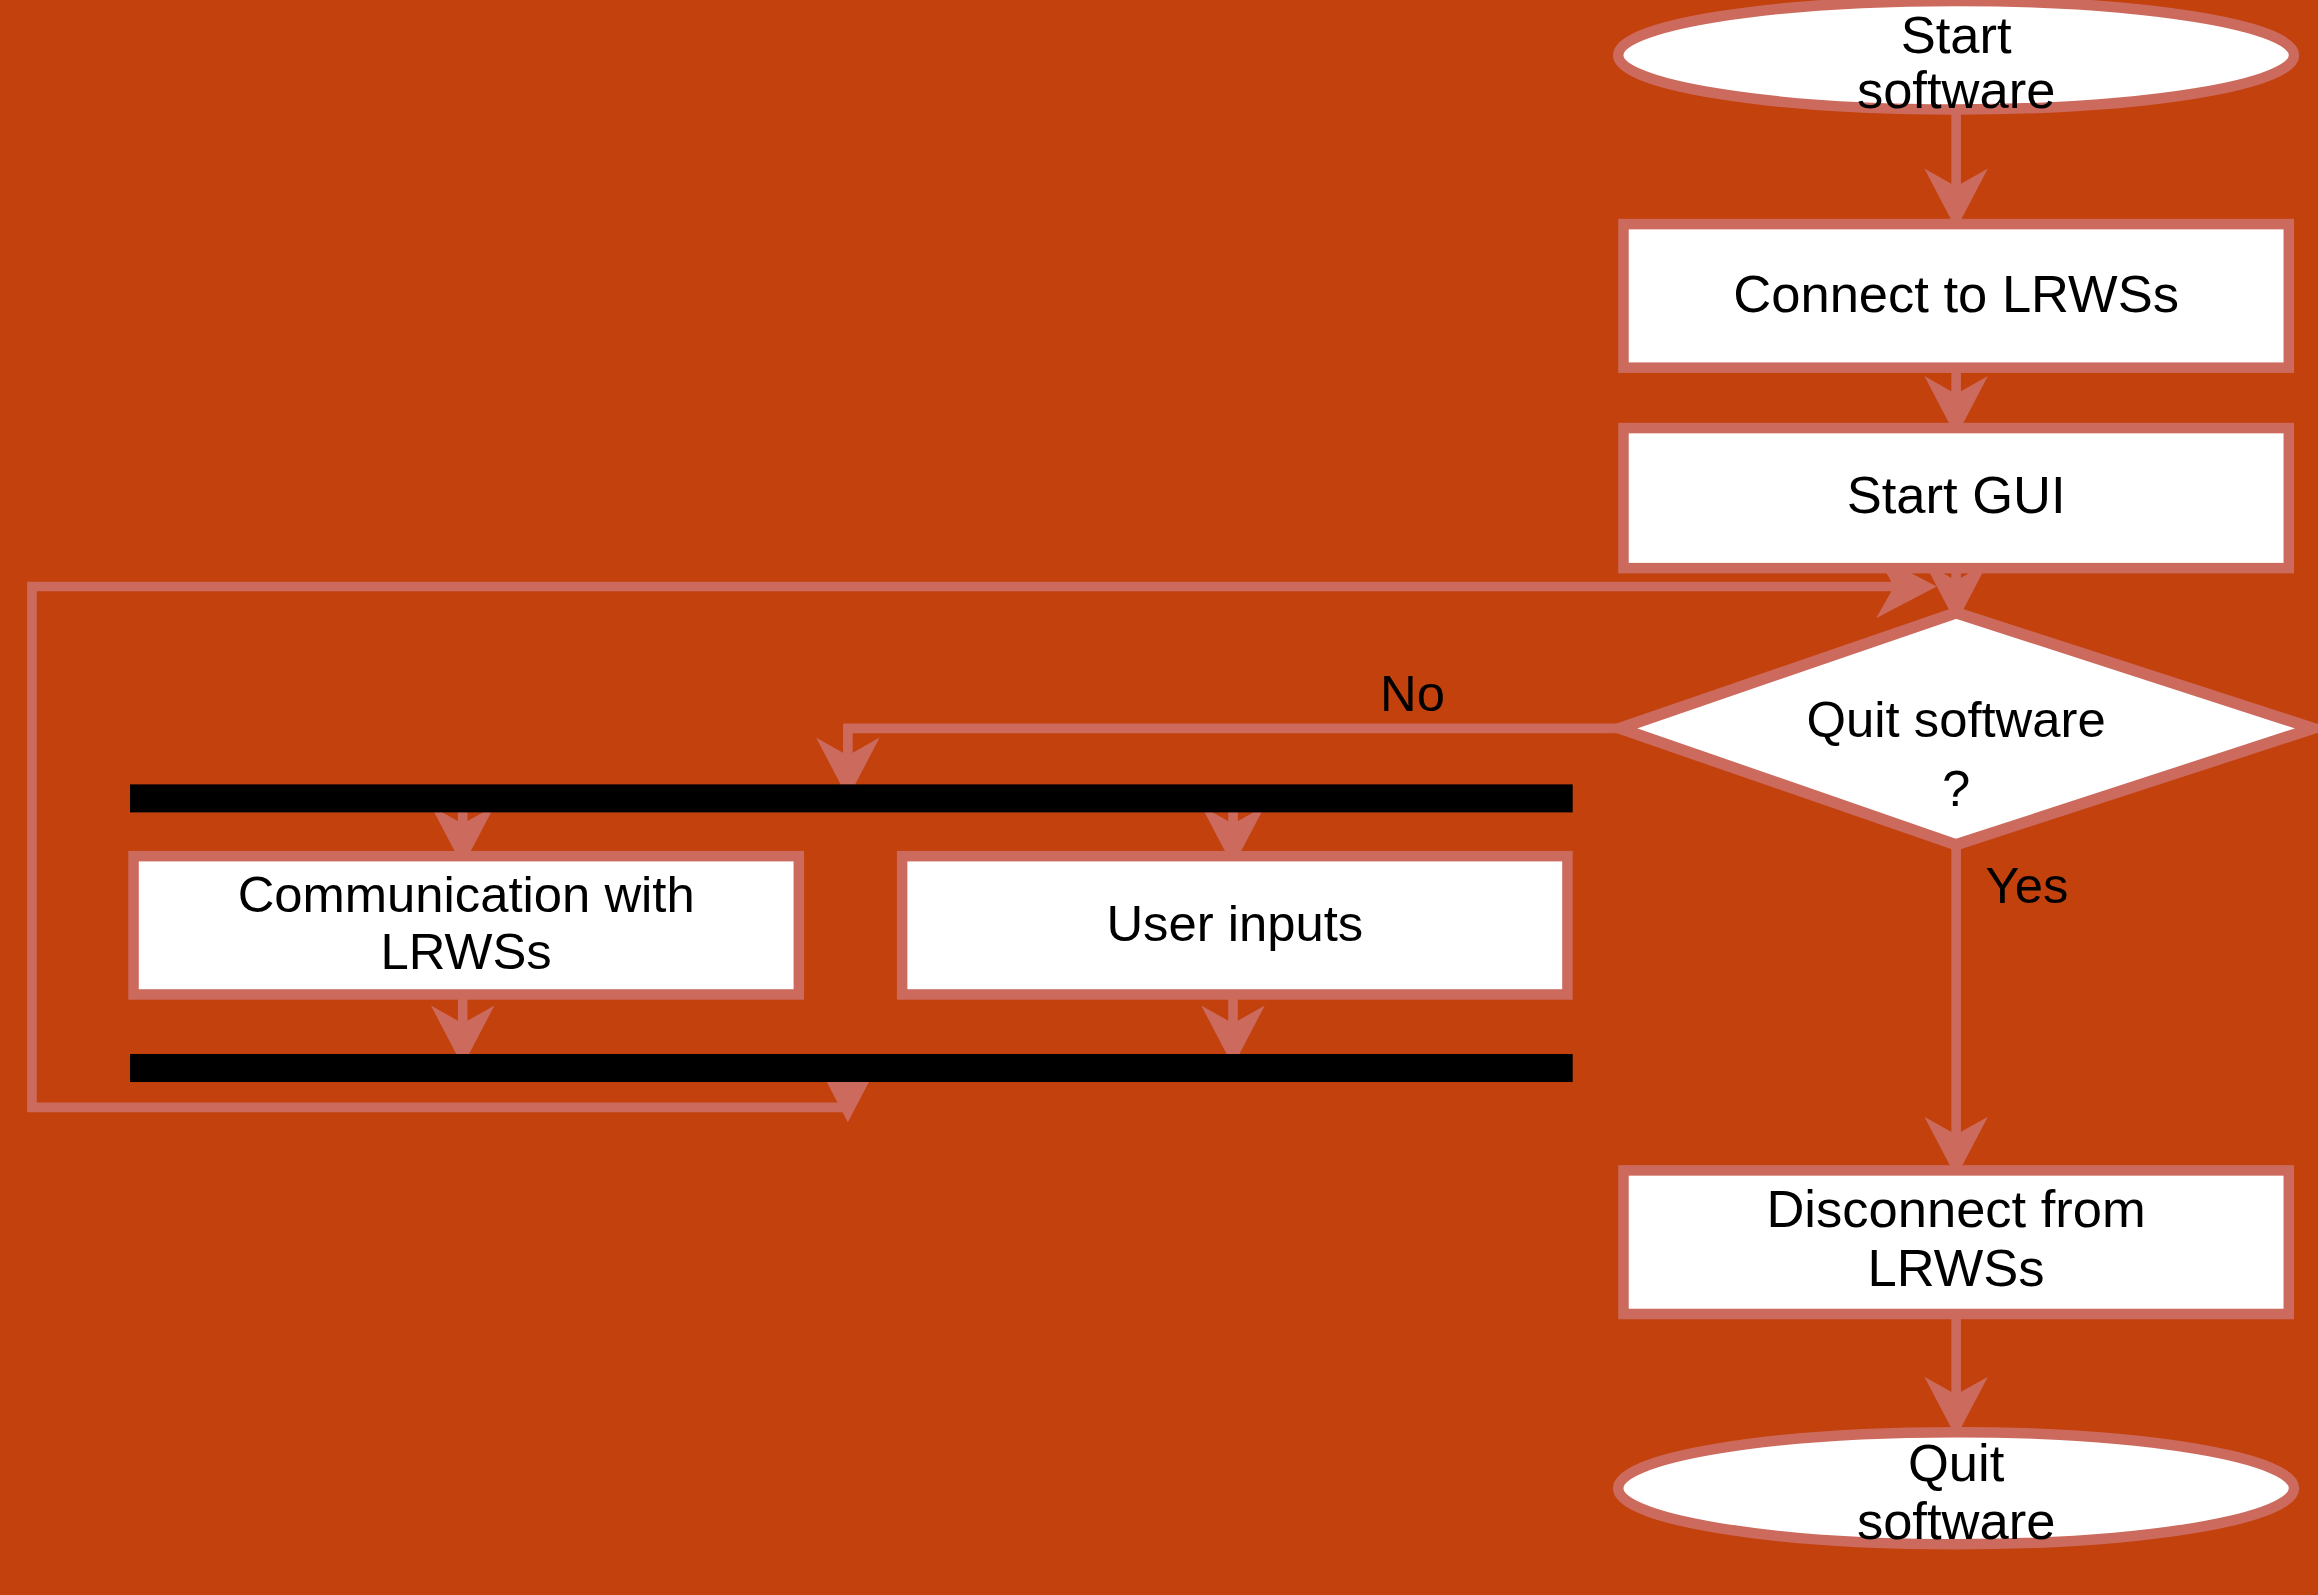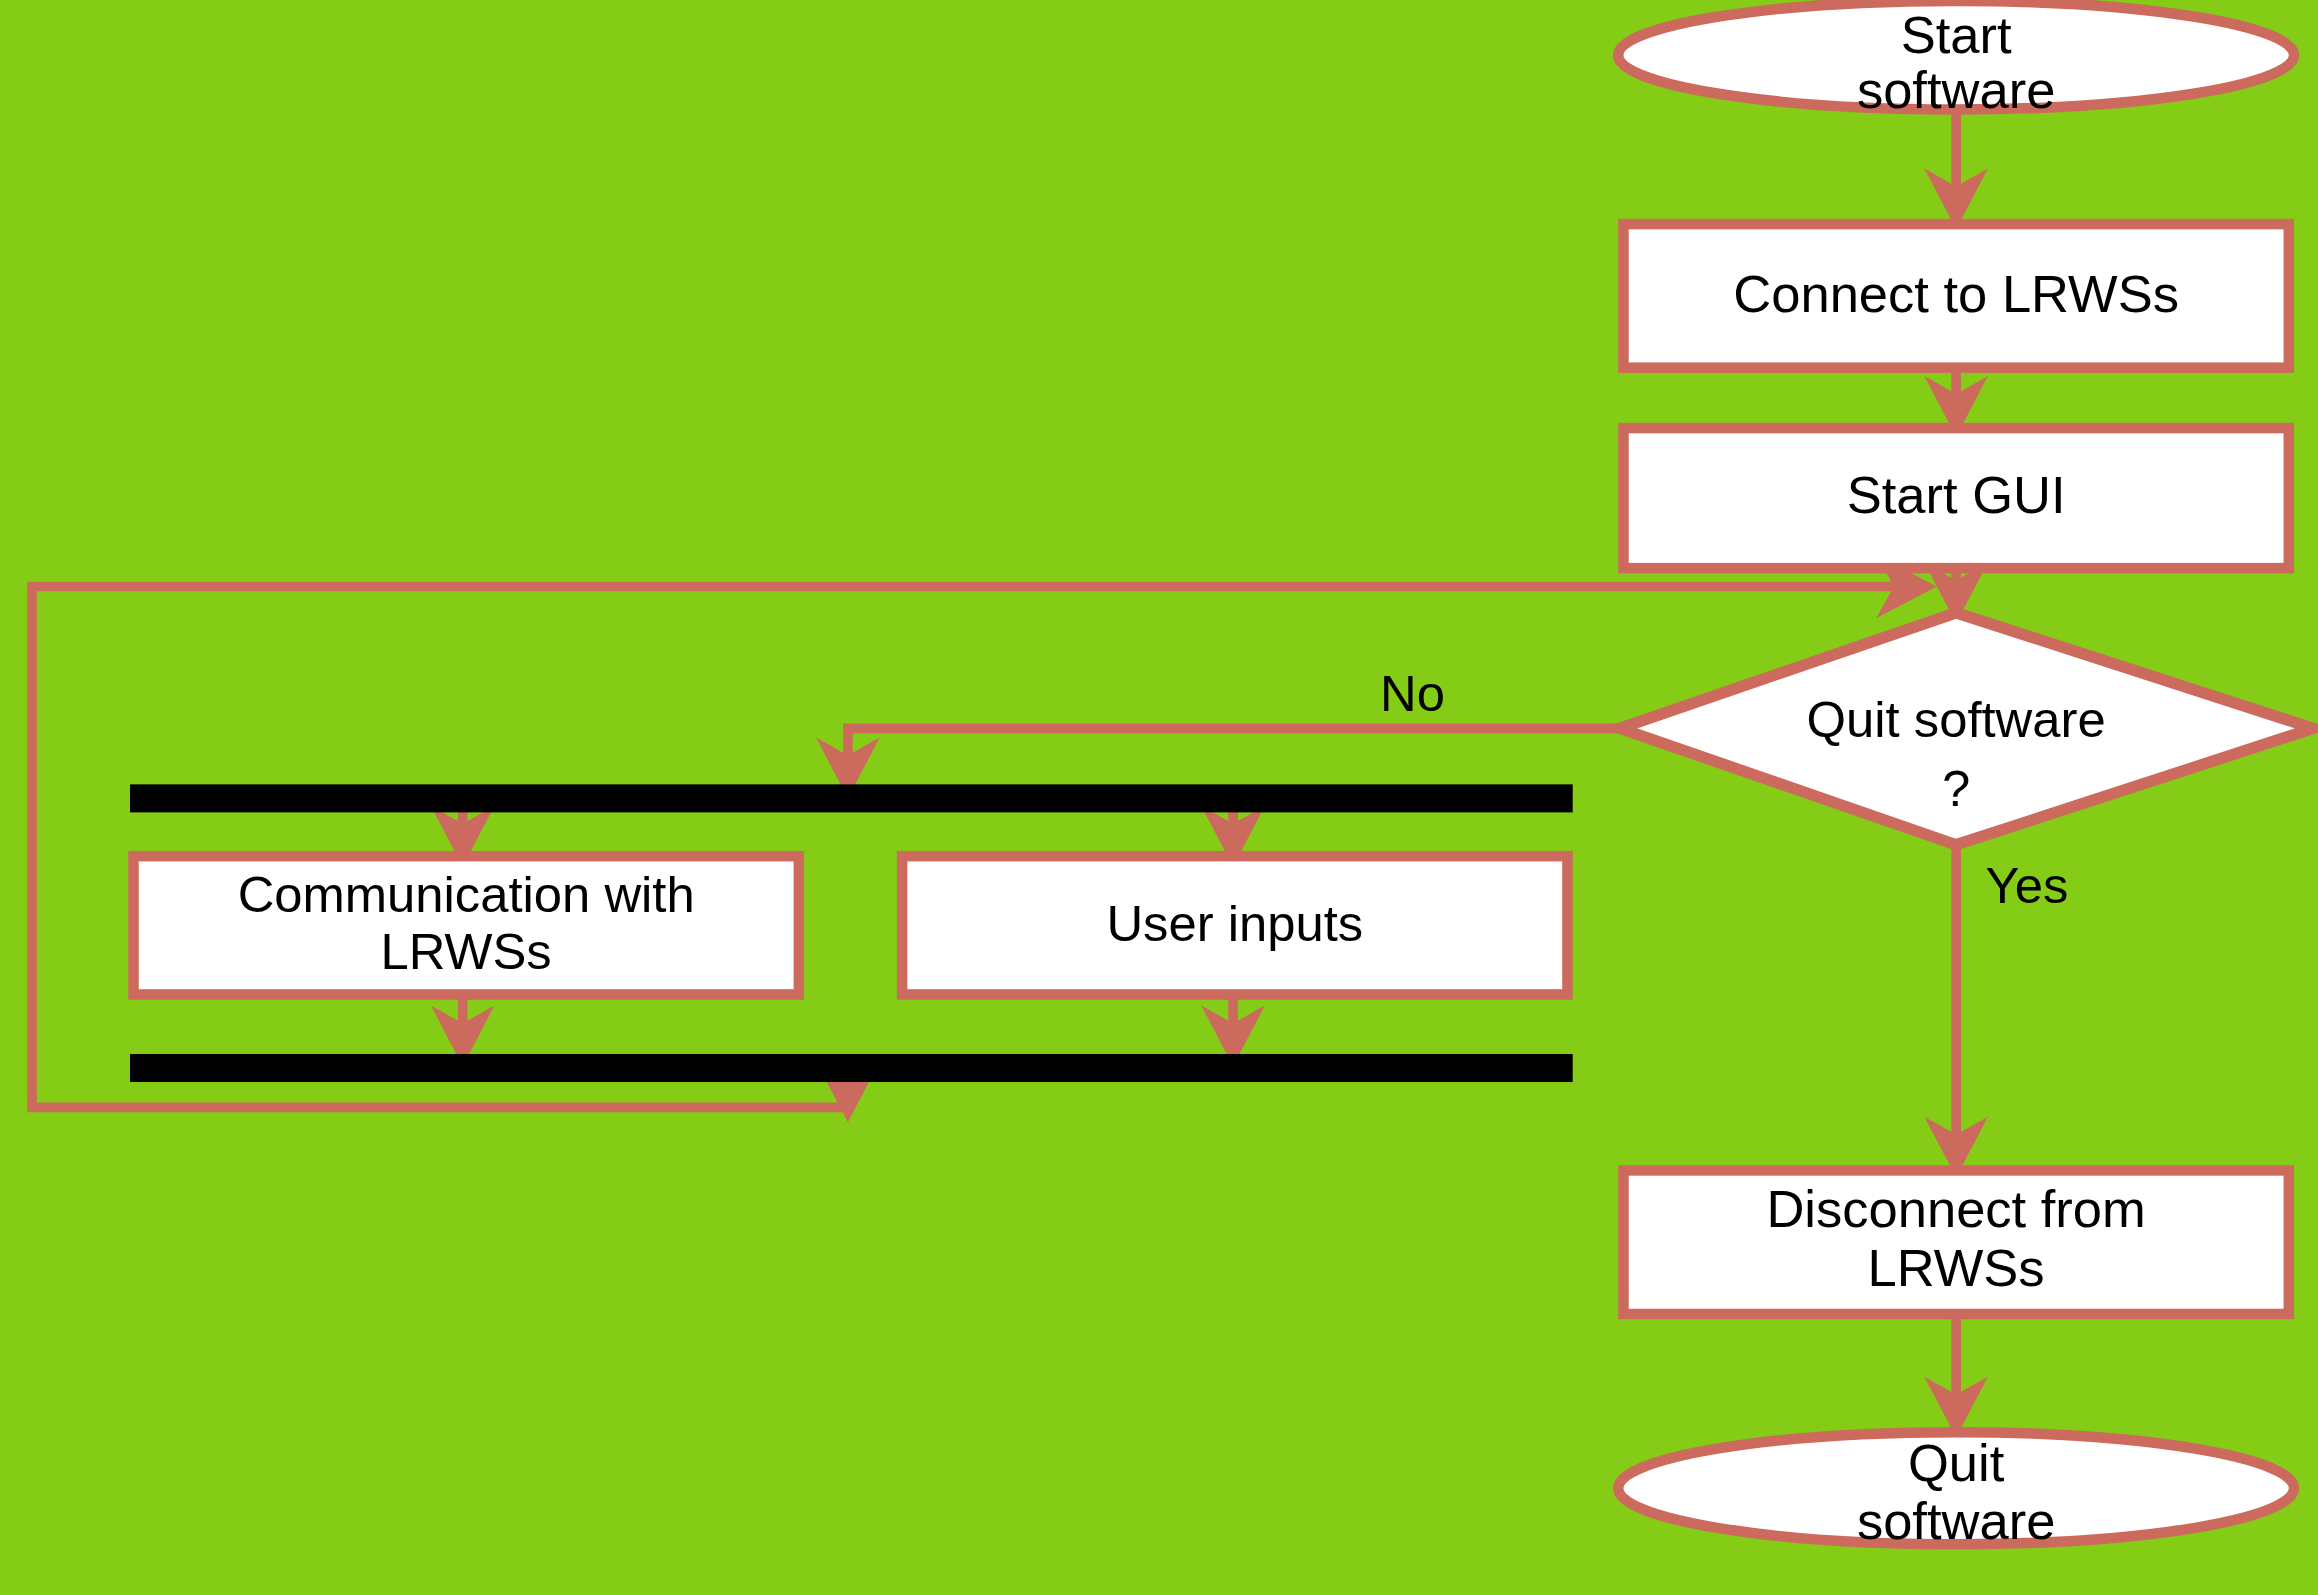--- a/index.html
+++ b/index.html
@@ -8,21 +8,21 @@
     padding: 0;
     background: #ffffff;
   }
   body {
     font-family: "Liberation Sans", sans-serif;
   }
   #canvas {
     position: relative;
     width: 2319px;
     height: 1595px;
-    background: #84cc16;
+    background: #c2410c;
     overflow: hidden;
   }
   #flow-svg {
     position: absolute;
     left: 0;
     top: 0;
     width: 2319px;
     height: 1595px;
   }
   .node-text {

